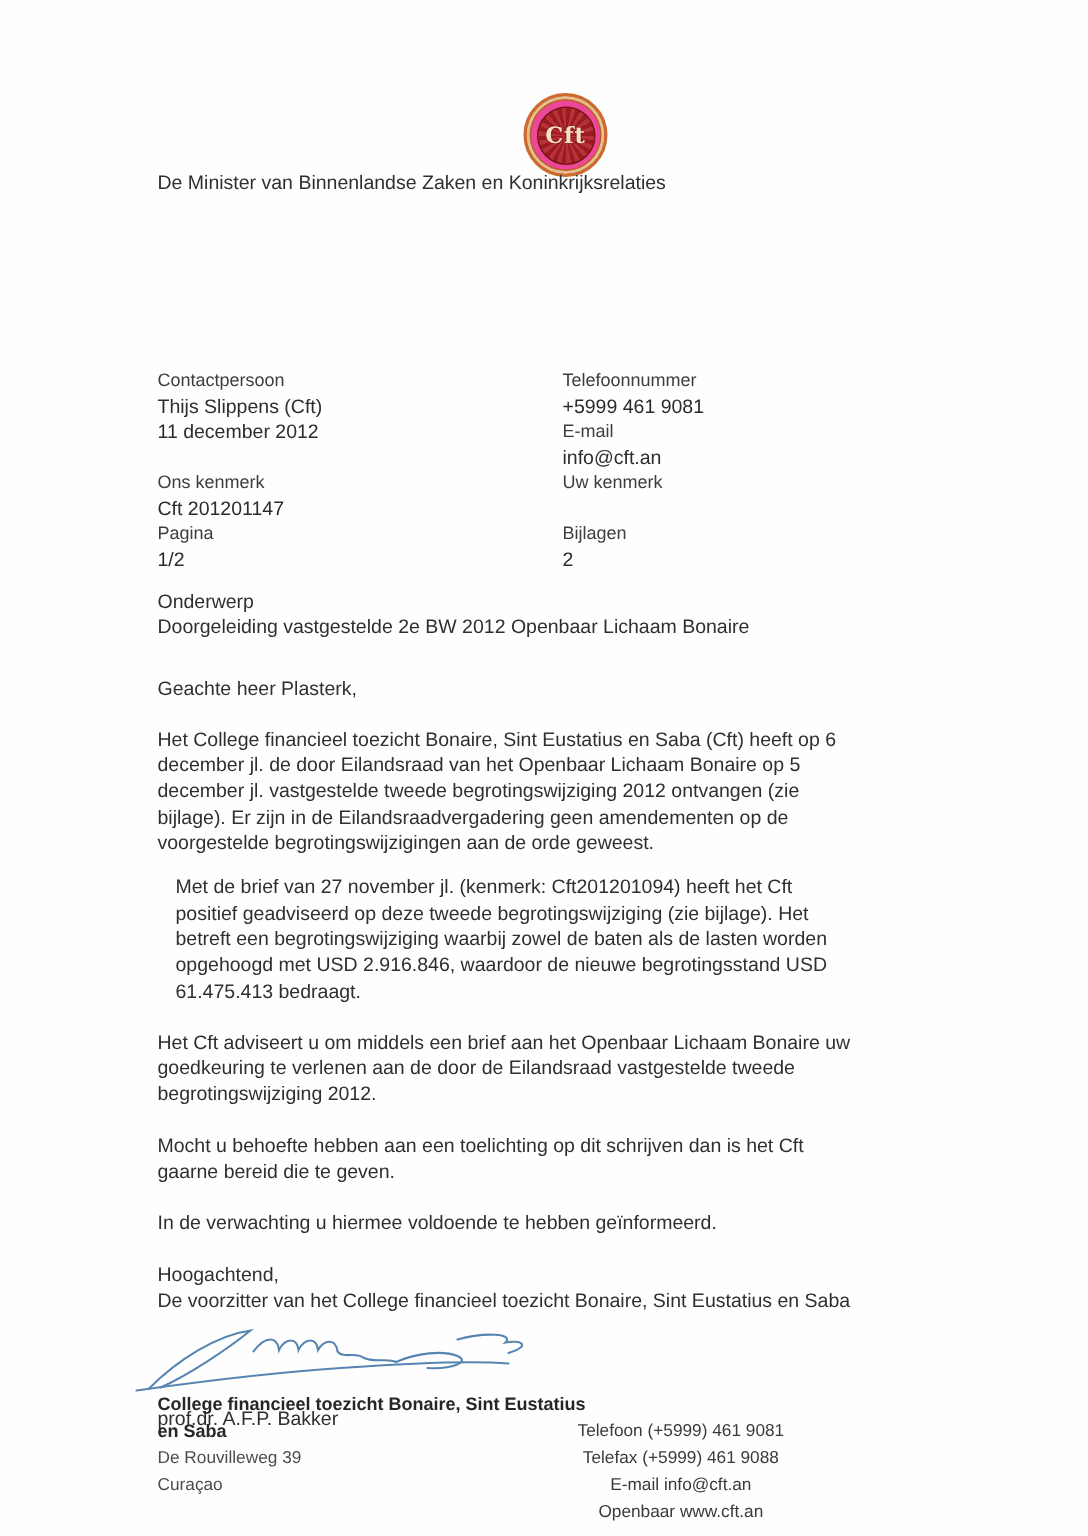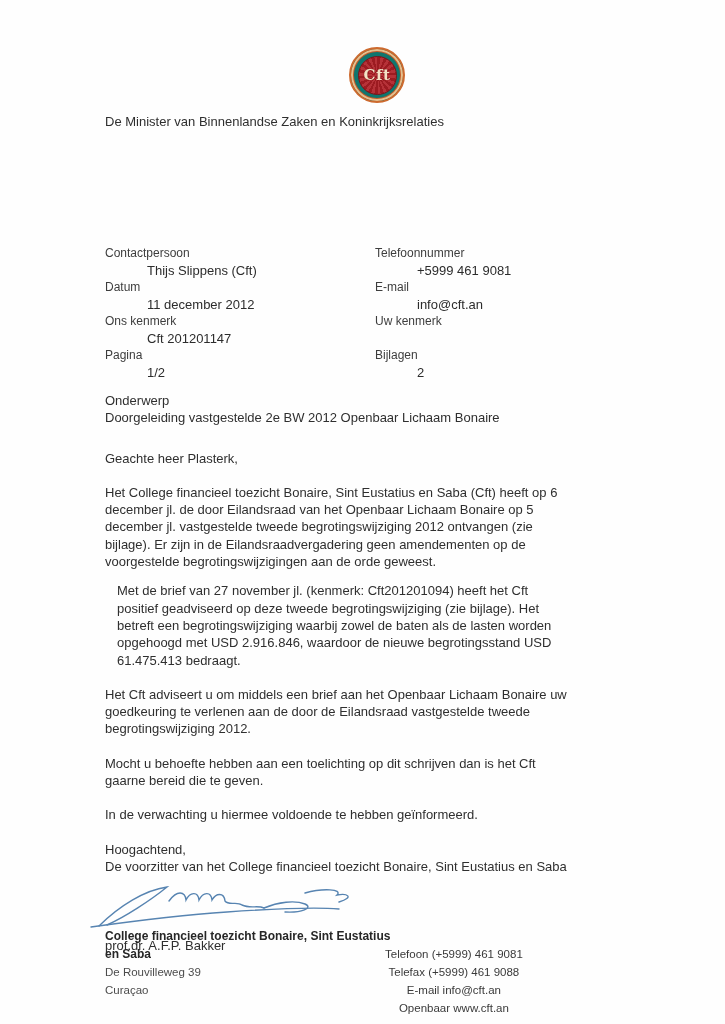--- a/index.html
+++ b/index.html
@@ -10,24 +10,24 @@
     margin: 0 auto;
     background: #fefefe;
     font-family: "Liberation Sans", sans-serif;
     color: #2f2f2f;
     overflow: hidden;
   }
 
   
   .logo {
     position: absolute;
-    left: 349px; top: 47px;
+    left: 349px; top: 62px;
     width: 52px; height: 52px;
     border-radius: 50%;
-    background: #0f766e;
+    background: #ec4899;
     border: 2px solid #cd6a2e;
     box-shadow: inset 0 0 0 2px #e4c08f, inset 0 0 0 3px #c05a28;
     display: flex; align-items: center; justify-content: center;
   }
   .logo-inner {
     width: 37px; height: 37px;
     border-radius: 50%;
     background: repeating-conic-gradient(#9c1b21 0deg 10deg, #b63238 10deg 20deg);
     border: 1px solid #7c1318;
     display: flex; align-items: center; justify-content: center;
@@ -52,21 +52,21 @@
   .meta {
     position: absolute;
     left: 105px; top: 245px;
     width: 500px;
   }
   .meta-row { display: flex; }
   .meta-cell { box-sizing: border-box; }
   .meta-cell.left  { width: 270px; }
   .meta-cell.right { width: 230px; }
   .meta-label { font-size: 12px; line-height: 17px; color: #3d3d3d; min-height: 17px; }
-  .meta-value { font-size: 13px; line-height: 17px; color: #2c2c2c; min-height: 17px; margin-left: 42px; }
+  .meta-value { font-size: 13px; line-height: 17px; color: #2c2c2c; min-height: 17px; }
 
   
   .content {
     position: absolute;
     left: 105px; top: 392px;
     width: 474px;
     font-size: 13px;
     line-height: 17.3px;
   }
   .subject-label { margin: 0; }
@@ -119,21 +119,20 @@
         <div class="meta-label">Contactpersoon</div>
         <div class="meta-value">Thijs Slippens (Cft)</div>
       </div>
       <div class="meta-cell right">
         <div class="meta-label">Telefoonnummer</div>
         <div class="meta-value">+5999 461 9081</div>
       </div>
     </div>
     <div class="meta-row">
       <div class="meta-cell left">
-        <div class="meta-label">Datum</div>
         <div class="meta-value">11 december 2012</div>
       </div>
       <div class="meta-cell right">
         <div class="meta-label">E-mail</div>
         <div class="meta-value">info@cft.an</div>
       </div>
     </div>
     <div class="meta-row">
       <div class="meta-cell left">
         <div class="meta-label">Ons kenmerk</div>

